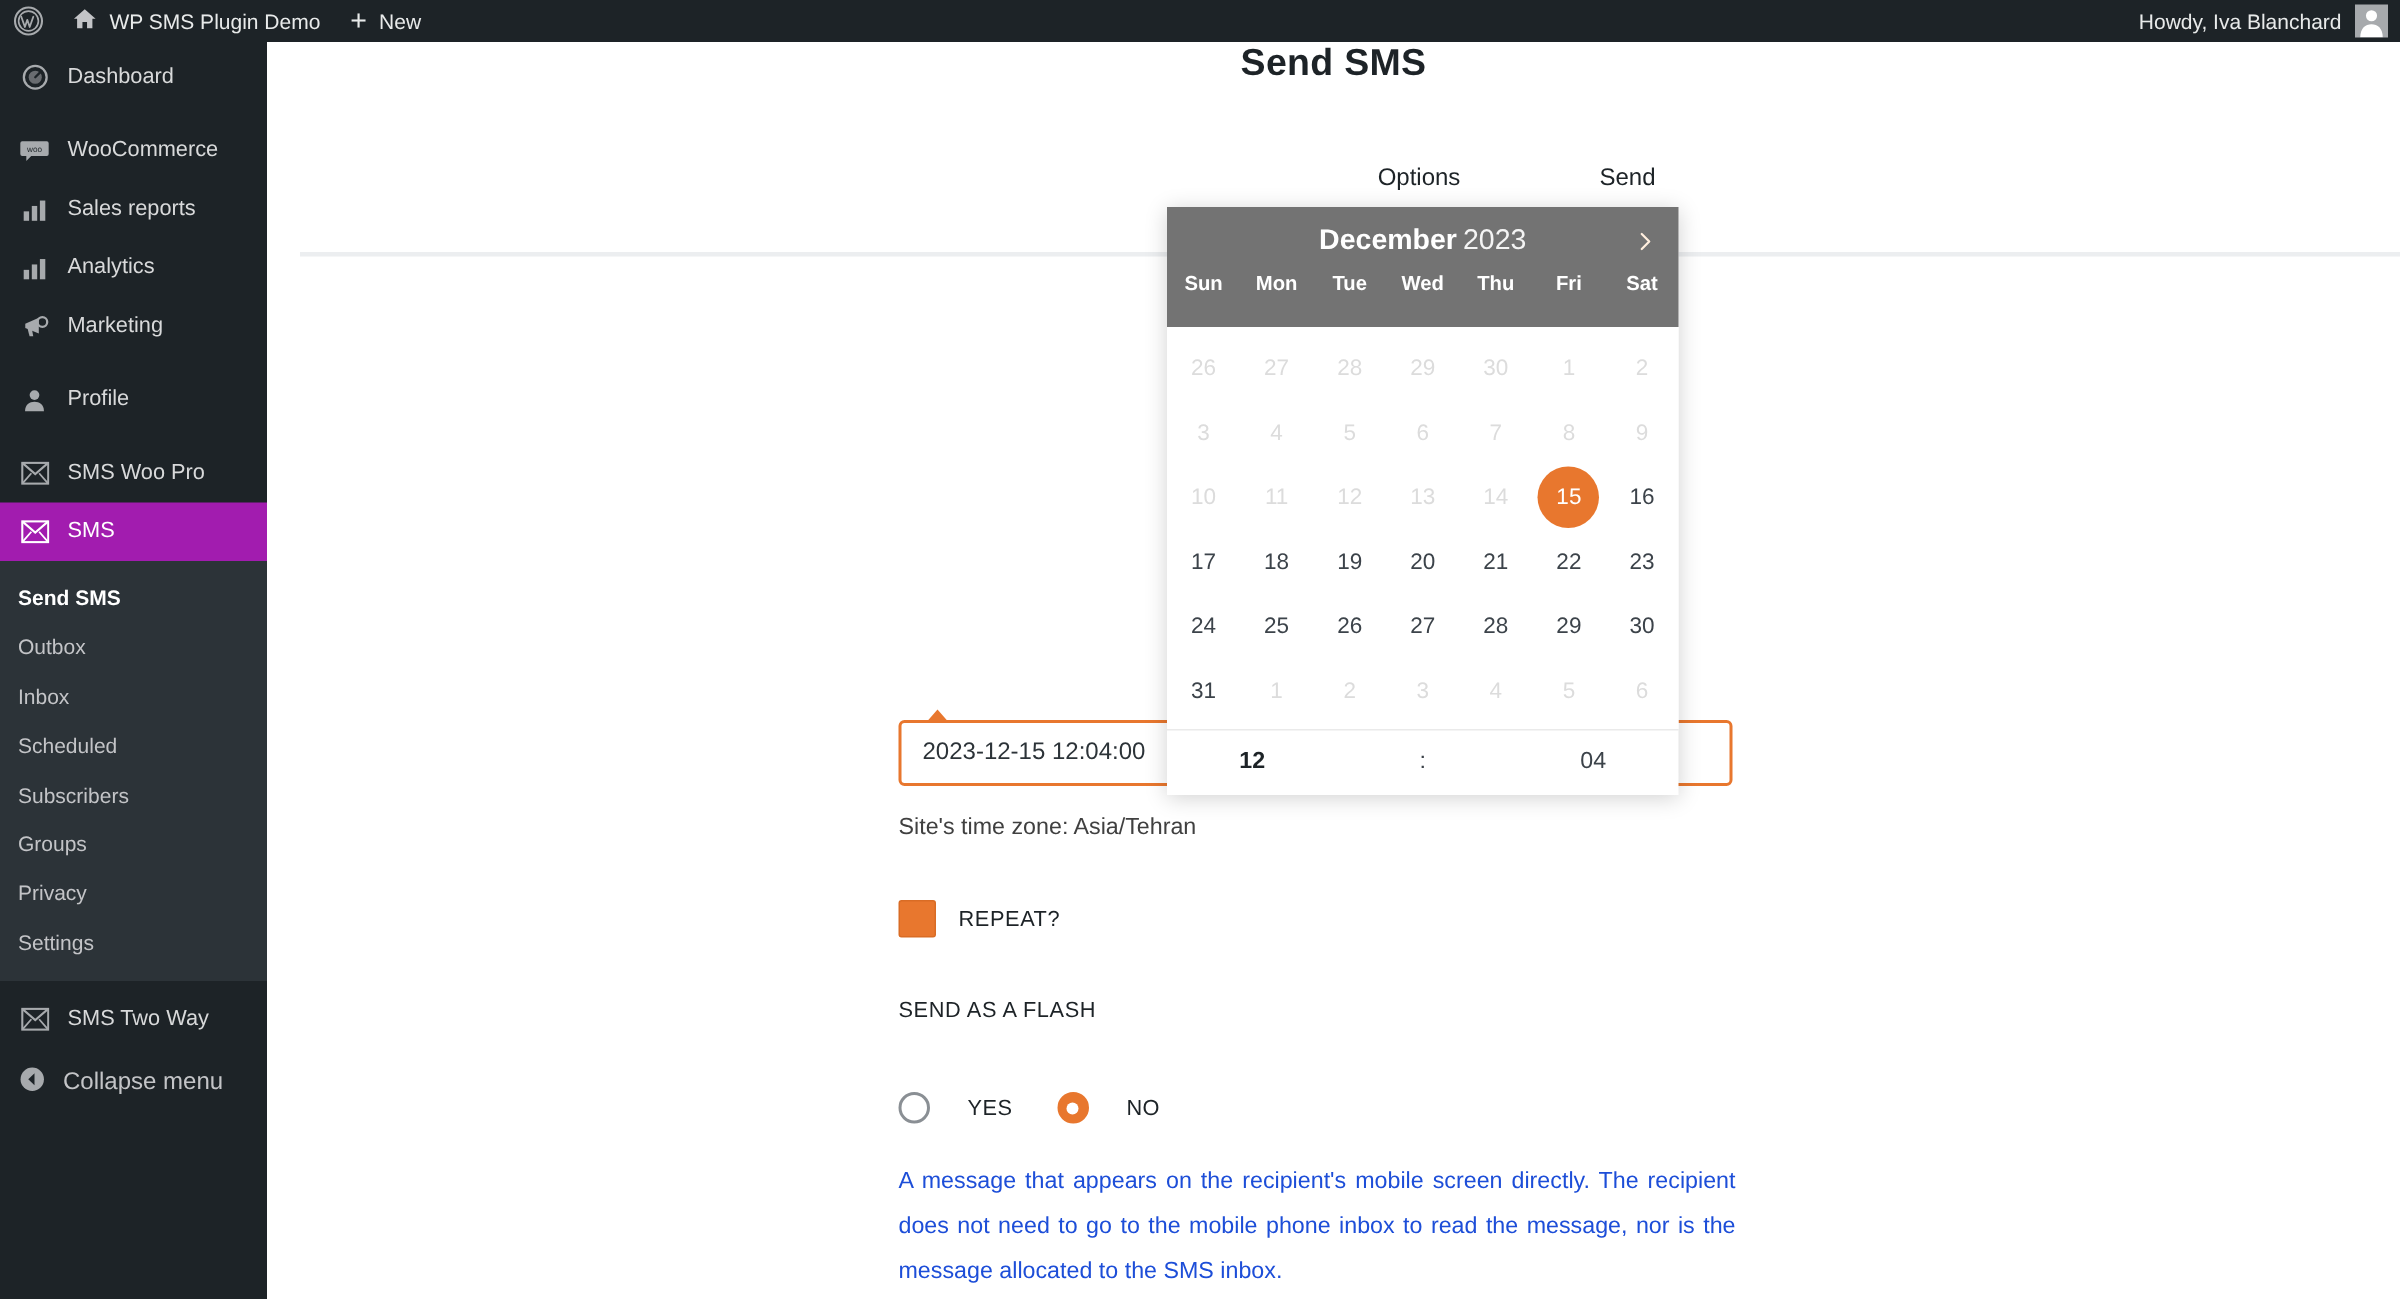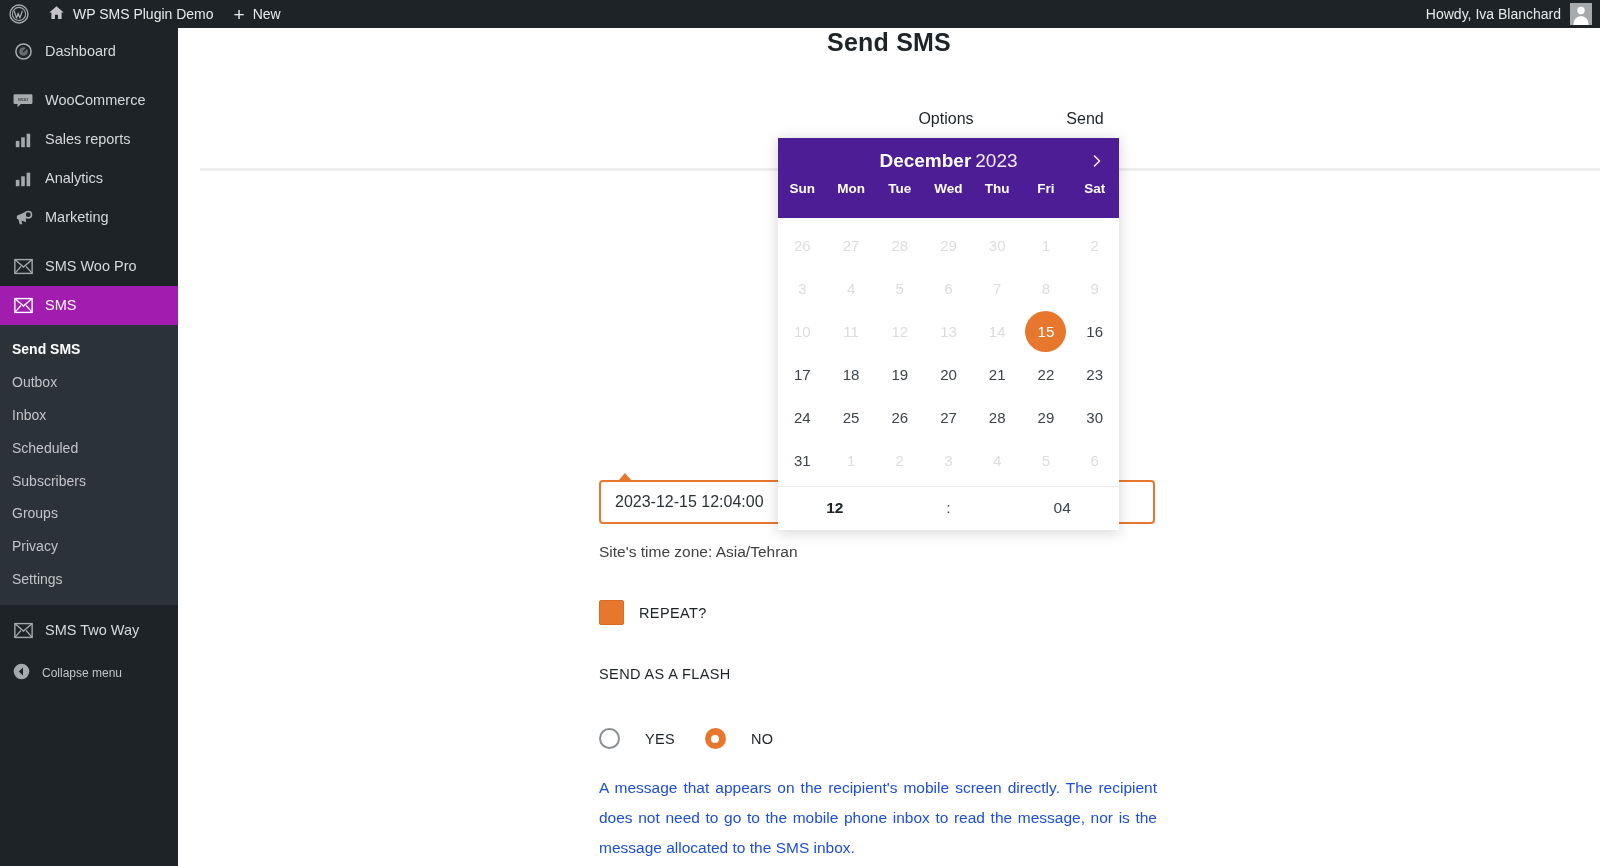--- a/index.html
+++ b/index.html
@@ -83,21 +83,21 @@
     display: block;
     padding: 7px 0 7px 12px;
     font-size: 14px;
     color: #c3c4c7;
     line-height: 1.35;
   }
   .submenu-item.current { color: #ffffff; font-weight: bold; }
   .collapse-row {
     display: flex; align-items: center; gap: 11px;
     height: 38px; padding-left: 12px;
-    color: #c3c4c7; font-size: 12px;
+    color: #c3c4c7; font-size: 16px;
     margin-top: 4px;
   }
 
   
   #content {
     position: absolute; top: 28px; left: 178px;
     width: 1422px; height: 838px;
     background: #ffffff;
     overflow: hidden;
   }
@@ -210,21 +210,21 @@
   #datepicker {
     position: absolute;
     left: 600px; top: 110px;
     width: 341px;
     background: #ffffff;
     box-shadow: 0 2px 14px rgba(0,0,0,.18);
     z-index: 40;
     font-size: 14px;
   }
   .dp-header {
-    background: #4c1d95;
+    background: #737373;
     color: #ffffff;
     padding: 12px 0 0 0;
     position: relative;
   }
   .dp-title {
     text-align: center;
     font-size: 19px;
     line-height: 1.15;
     padding-bottom: 9px;
   }
@@ -358,20 +358,29 @@
     <span class="mico">
       <svg width="19" height="19" viewBox="0 0 20 20" fill="#a7aaad">
         <path d="M3 8.2 L12.5 4 v11 L3 11.2 z"></path>
         <circle cx="15" cy="7" r="3.4" fill="none" stroke="#a7aaad" stroke-width="1.6"></circle>
         <path d="M4.6 11.5 L6 17 h2.6 l-1-5.2 z"></path>
       </svg>
     </span>
     <span>Marketing</span>
   </div>
 
+  <div class="menu-top sep-above">
+    <span class="mico">
+      <svg width="18" height="18" viewBox="0 0 20 20" fill="#a7aaad">
+        <circle cx="10" cy="6" r="3.6"></circle>
+        <path d="M3 18 C3 13 6.3 11 10 11 C13.7 11 17 13 17 18 z"></path>
+      </svg>
+    </span>
+    <span>Profile</span>
+  </div>
 
   <div class="menu-top sep-above">
     <span class="mico">
       <svg width="19" height="19" viewBox="0 0 22 18" fill="none">
         <rect x="1" y="1" width="20" height="16" stroke="#a7aaad" stroke-width="1.6"></rect>
         <path d="M1 1 L11 9.6 L21 1" stroke="#a7aaad" stroke-width="1.6"></path>
         <path d="M1 17 L8 9 M21 17 L14 9" stroke="#a7aaad" stroke-width="1.4"></path>
       </svg>
     </span>
     <span>SMS Woo Pro</span>

